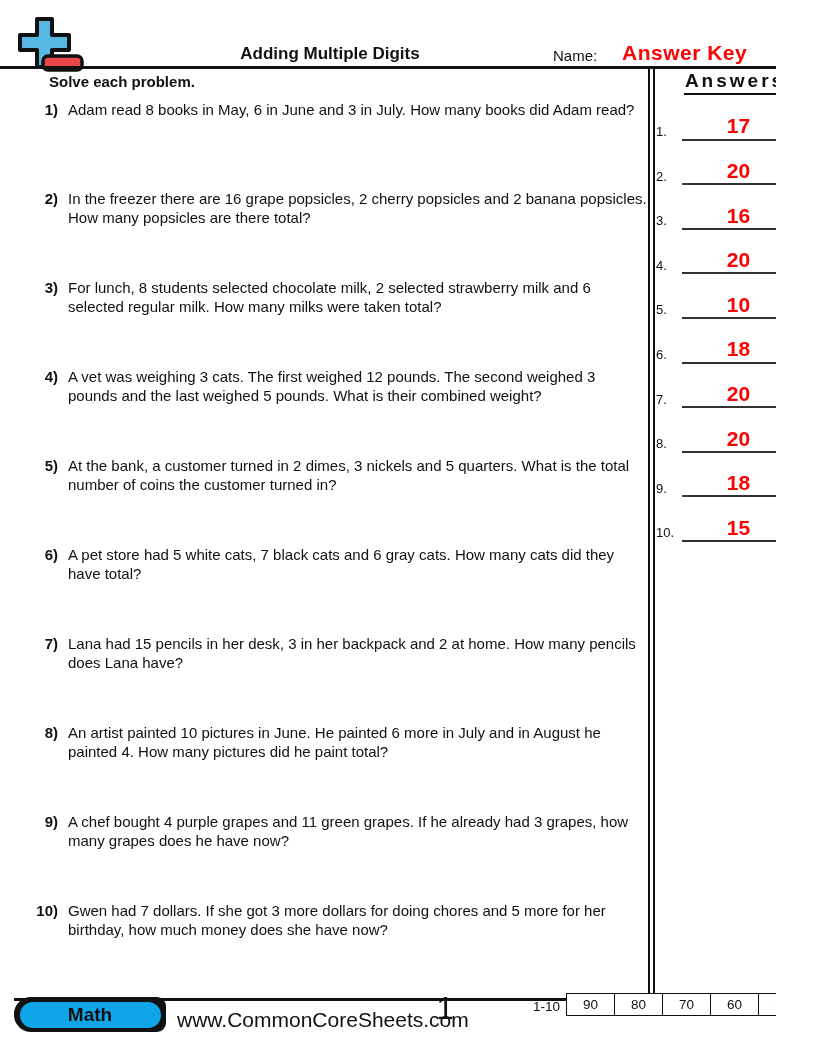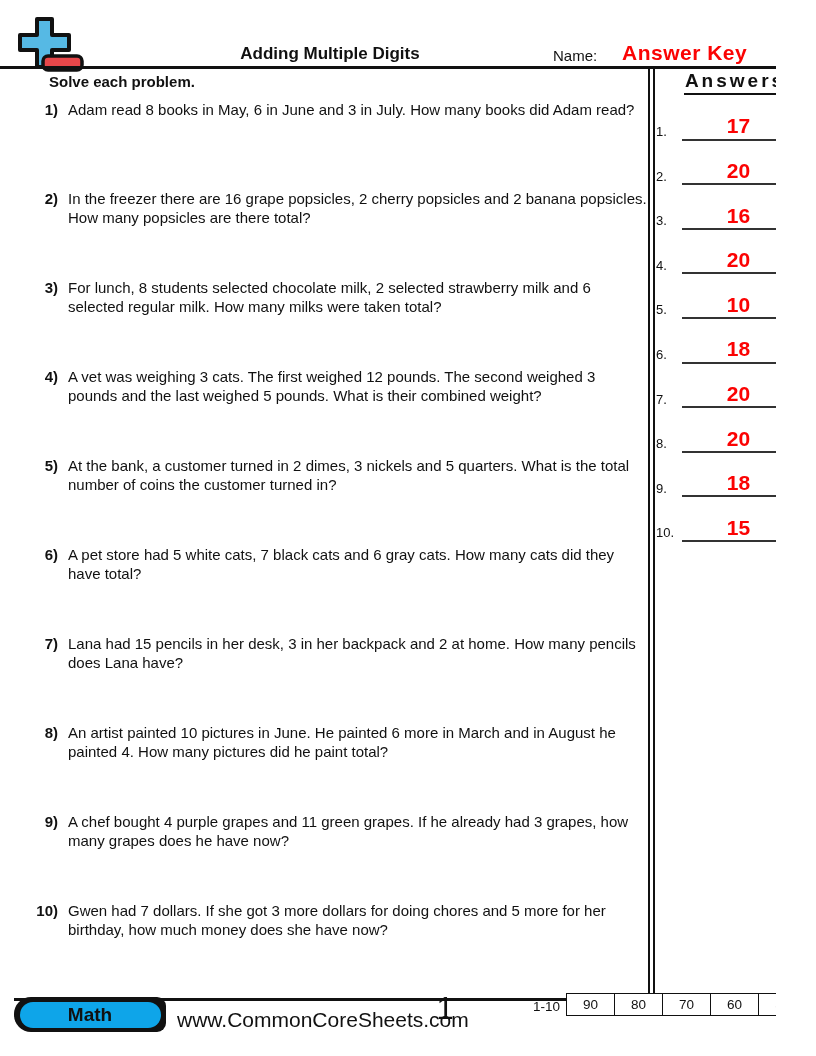--- a/index.html
+++ b/index.html
@@ -110,21 +110,21 @@
     <div class="problem">
       <span class="problem-num">6)</span>
       <span class="problem-text">A pet store had 5 white cats, 7 black cats and 6 gray cats. How many cats did they have total?</span>
     </div>
     <div class="problem">
       <span class="problem-num">7)</span>
       <span class="problem-text">Lana had 15 pencils in her desk, 3 in her backpack and 2 at home. How many pencils does Lana have?</span>
     </div>
     <div class="problem">
       <span class="problem-num">8)</span>
-      <span class="problem-text">An artist painted 10 pictures in June. He painted 6 more in March and in August he painted 4. How many pictures did he paint total?</span>
+      <span class="problem-text">An artist painted 10 pictures in June. He painted 6 more in July and in August he painted 4. How many pictures did he paint total?</span>
     </div>
     <div class="problem">
       <span class="problem-num">9)</span>
       <span class="problem-text">A chef bought 4 purple grapes and 11 green grapes. If he already had 3 grapes, how many grapes does he have now?</span>
     </div>
     <div class="problem">
       <span class="problem-num">10)</span>
       <span class="problem-text">Gwen had 7 dollars. If she got 3 more dollars for doing chores and 5 more for her birthday, how much money does she have now?</span>
     </div>
   </div>

